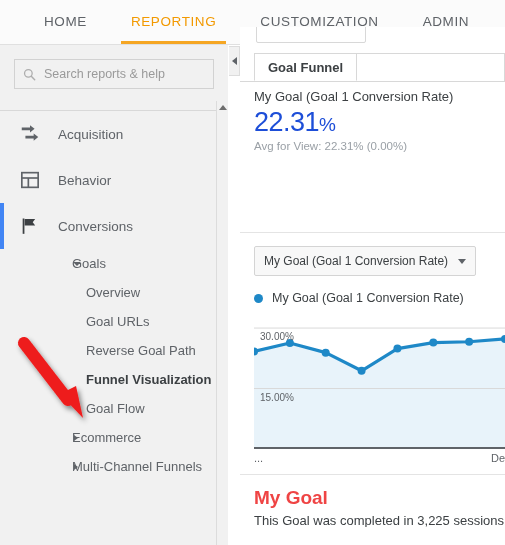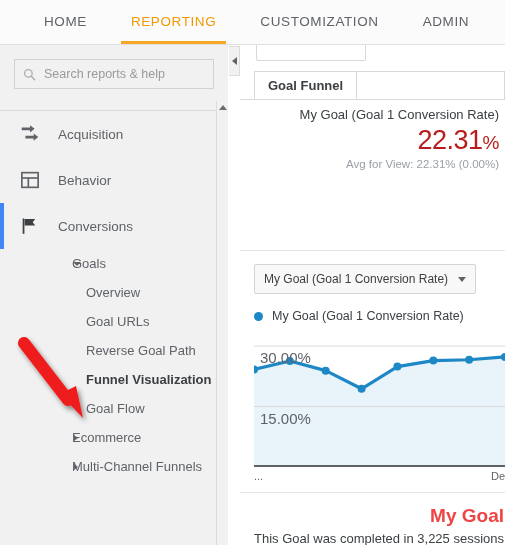--- a/index.html
+++ b/index.html
@@ -220,26 +220,25 @@
   .collapse-handle .tri {
     width: 0; height: 0;
     border-top: 4px solid transparent;
     border-bottom: 4px solid transparent;
     border-right: 5px solid #5f6368;
   }
 
   
   .main {
     position: absolute;
-    top: 45px; left: 240px;
+    top: 27px; left: 240px;
     width: 265px;
     height: 500px;
     background: #ffffff;
     overflow: hidden;
-    text-align: right;
   }
 
   
   .residual-ctl {
     position: absolute;
     top: -4px; left: 16px;
     width: 110px; height: 20px;
     border: 1px solid #d8d8d8;
     border-radius: 2px;
     background: #fff;
@@ -285,21 +284,21 @@
     top: 62px; left: 14px;
     width: 245px;
   }
   .metric-label {
     font-size: 13px;
     color: #3c4043;
     margin-bottom: 4px;
   }
   .metric-value {
     font-size: 27px;
-    color: #b91c1c;
+    color: #1d4ed8;
     line-height: 1.05;
     letter-spacing: -0.5px;
   }
   .metric-value .pct { font-size: 19px; }
   .metric-sub {
     font-size: 11.5px;
     color: #9aa0a6;
     margin-top: 4px;
   }
 
@@ -354,21 +353,21 @@
 
   .chart-wrap {
     position: absolute;
     top: 287px; left: 14px;
     width: 251px;
     height: 135px;
   }
   .chart-svg { display: block; }
   .ytick {
     position: absolute;
-    font-size: 15px;
+    font-size: 10px;
     color: #5f6368;
     left: 6px;
   }
   .chart-baseline {
     position: absolute;
     left: 0; bottom: 0;
     width: 251px; height: 2px;
     background: #5f6368;
   }
   .xaxis {

